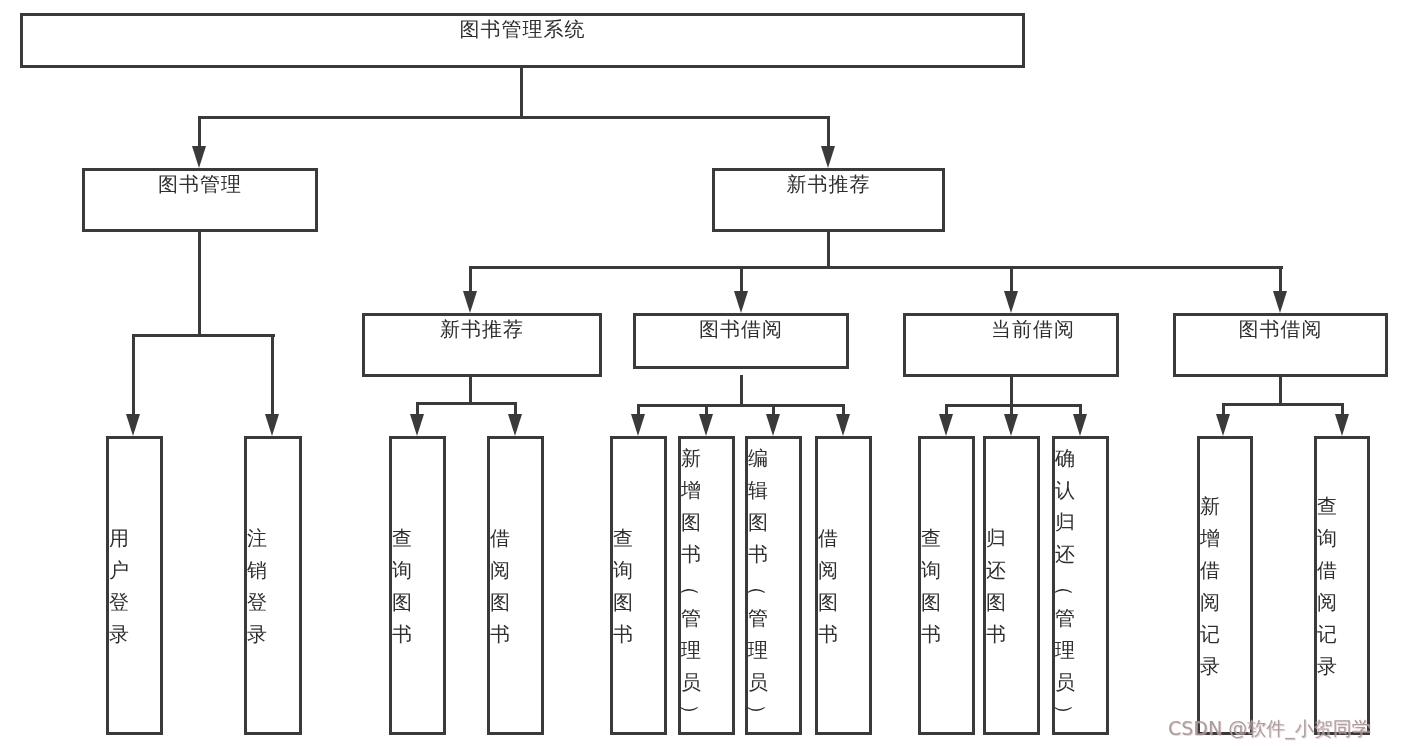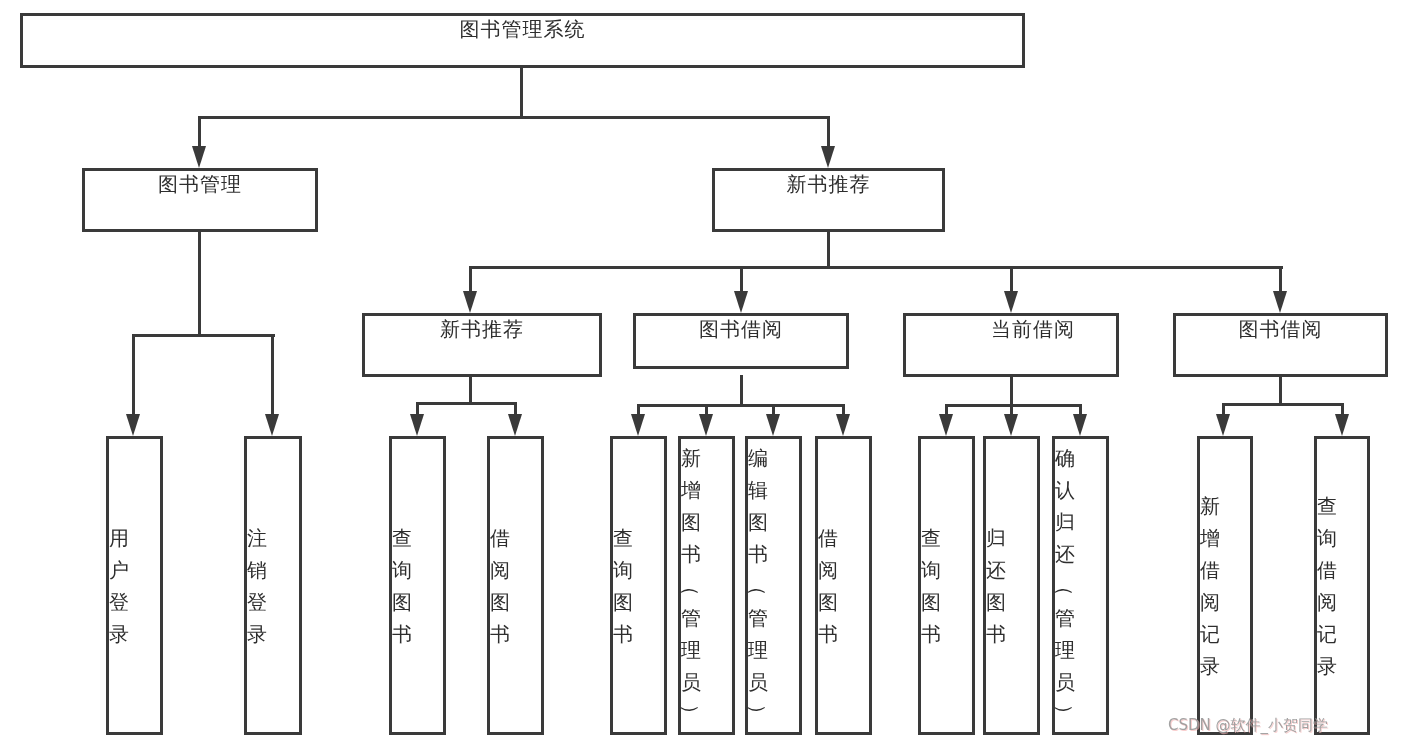--- a/index.html
+++ b/index.html
@@ -8,21 +8,21 @@
   .canvas { position:relative; width:1405px; height:747px; background:#ffffff; overflow:hidden; color:#2e2e2e; }
   .node { position:absolute; background:#ffffff; border:3px solid #3a3a3a; display:flex; align-items:flex-start; justify-content:center; }
   .node .lbl { font-size:20px; letter-spacing:1px; color:#2e2e2e; white-space:nowrap; }
   .vnode { flex-direction:column; gap:10px; }
   .vchar { display:block; font-size:20px; line-height:22px; height:22px; text-align:center; }
   .vchar.rot { transform:rotate(90deg); }
   .line { position:absolute; background:#3a3a3a; }
   .arrow { position:absolute; width:0; height:0;
            border-left:7px solid transparent; border-right:7px solid transparent;
            border-top:22px solid #3a3a3a; }
-  .watermark { position:absolute; left:1168px; top:716px; font-size:15px;
+  .watermark { position:absolute; left:1168px; top:716px; font-size:19px;
                color:rgba(154,154,154,0.92);
                text-shadow:1px 1px 0 rgba(245,175,175,0.6);
                white-space:nowrap; z-index:5; }
 </style>
 </head>
 <body>
 
 <div class="canvas">
 
   <div class="node" style="left:20px; top:13px; width:1005px; height:55px;">

